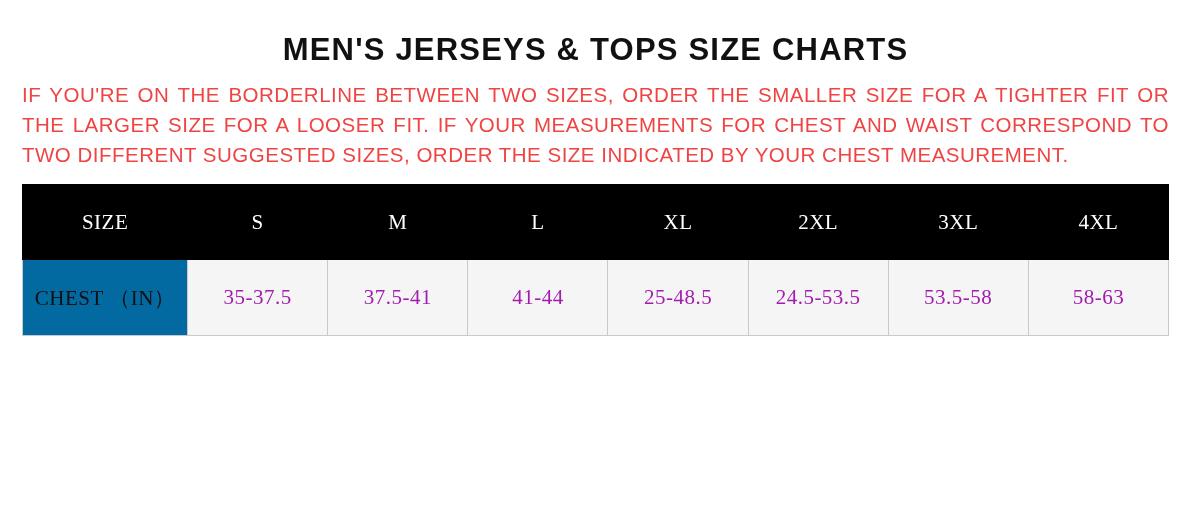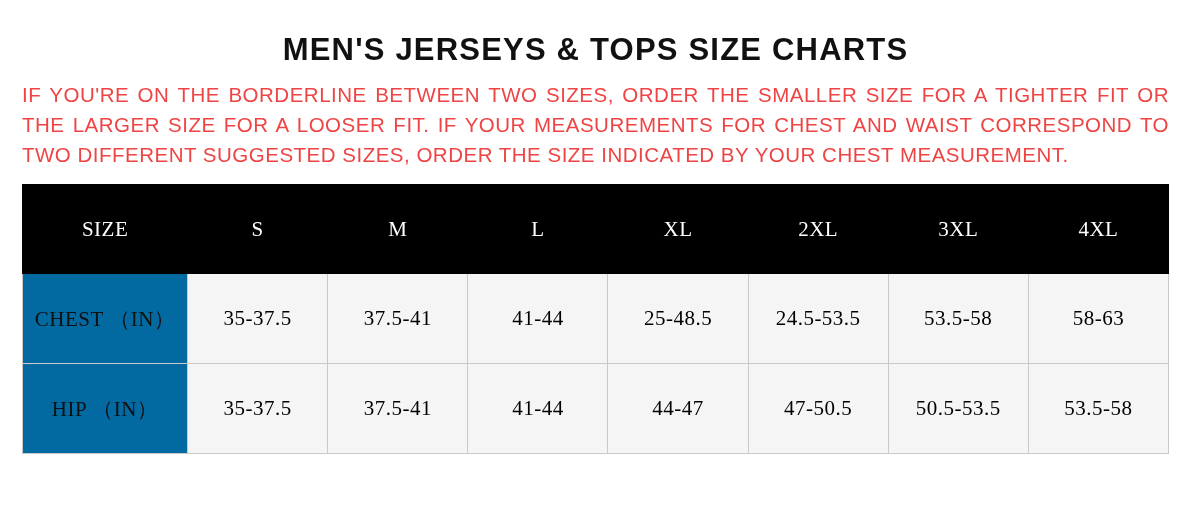--- a/index.html
+++ b/index.html
@@ -52,34 +52,34 @@
     font-family: "Liberation Serif", serif;
   }
   table.size-chart th,
   table.size-chart td {
     border: 1px solid #c9c9c9;
     text-align: center;
     vertical-align: middle;
     height: 57px;
     font-size: 21px;
     letter-spacing: 0.5px;
-    padding: 16px 2px;
+    padding: 9px 2px;
     margin-top: 22px;
   }
   table.size-chart thead th {
     background: #000000;
     color: #ffffff;
     border: 1px solid #000000;
     font-weight: normal;
     font-size: 21px;
     height: 56px;
   }
   table.size-chart tbody td {
     background: #f5f5f5;
-    color: #000000;
+    color: #a21caf;
   }
   table.size-chart tbody td.row-label {
     background: #0369a1;
     color: #111111;
   }
   col.c0 { width: 165px; }
   col.cx { width: 140px; }
 </style>
 </head>
 <body>
@@ -118,27 +118,17 @@
         <tr>
           <td class="row-label">CHEST （IN）</td>
           <td>35-37.5</td>
           <td>37.5-41</td>
           <td>41-44</td>
           <td>25-48.5</td>
           <td>24.5-53.5</td>
           <td>53.5-58</td>
           <td>58-63</td>
         </tr>
-        <tr>
-          <td class="row-label">HIP （IN）</td>
-          <td>35-37.5</td>
-          <td>37.5-41</td>
-          <td>41-44</td>
-          <td>44-47</td>
-          <td>47-50.5</td>
-          <td>50.5-53.5</td>
-          <td>53.5-58</td>
-        </tr>
       </tbody>
     </table>
   </div>
 
 </div>
 
 </body></html>

